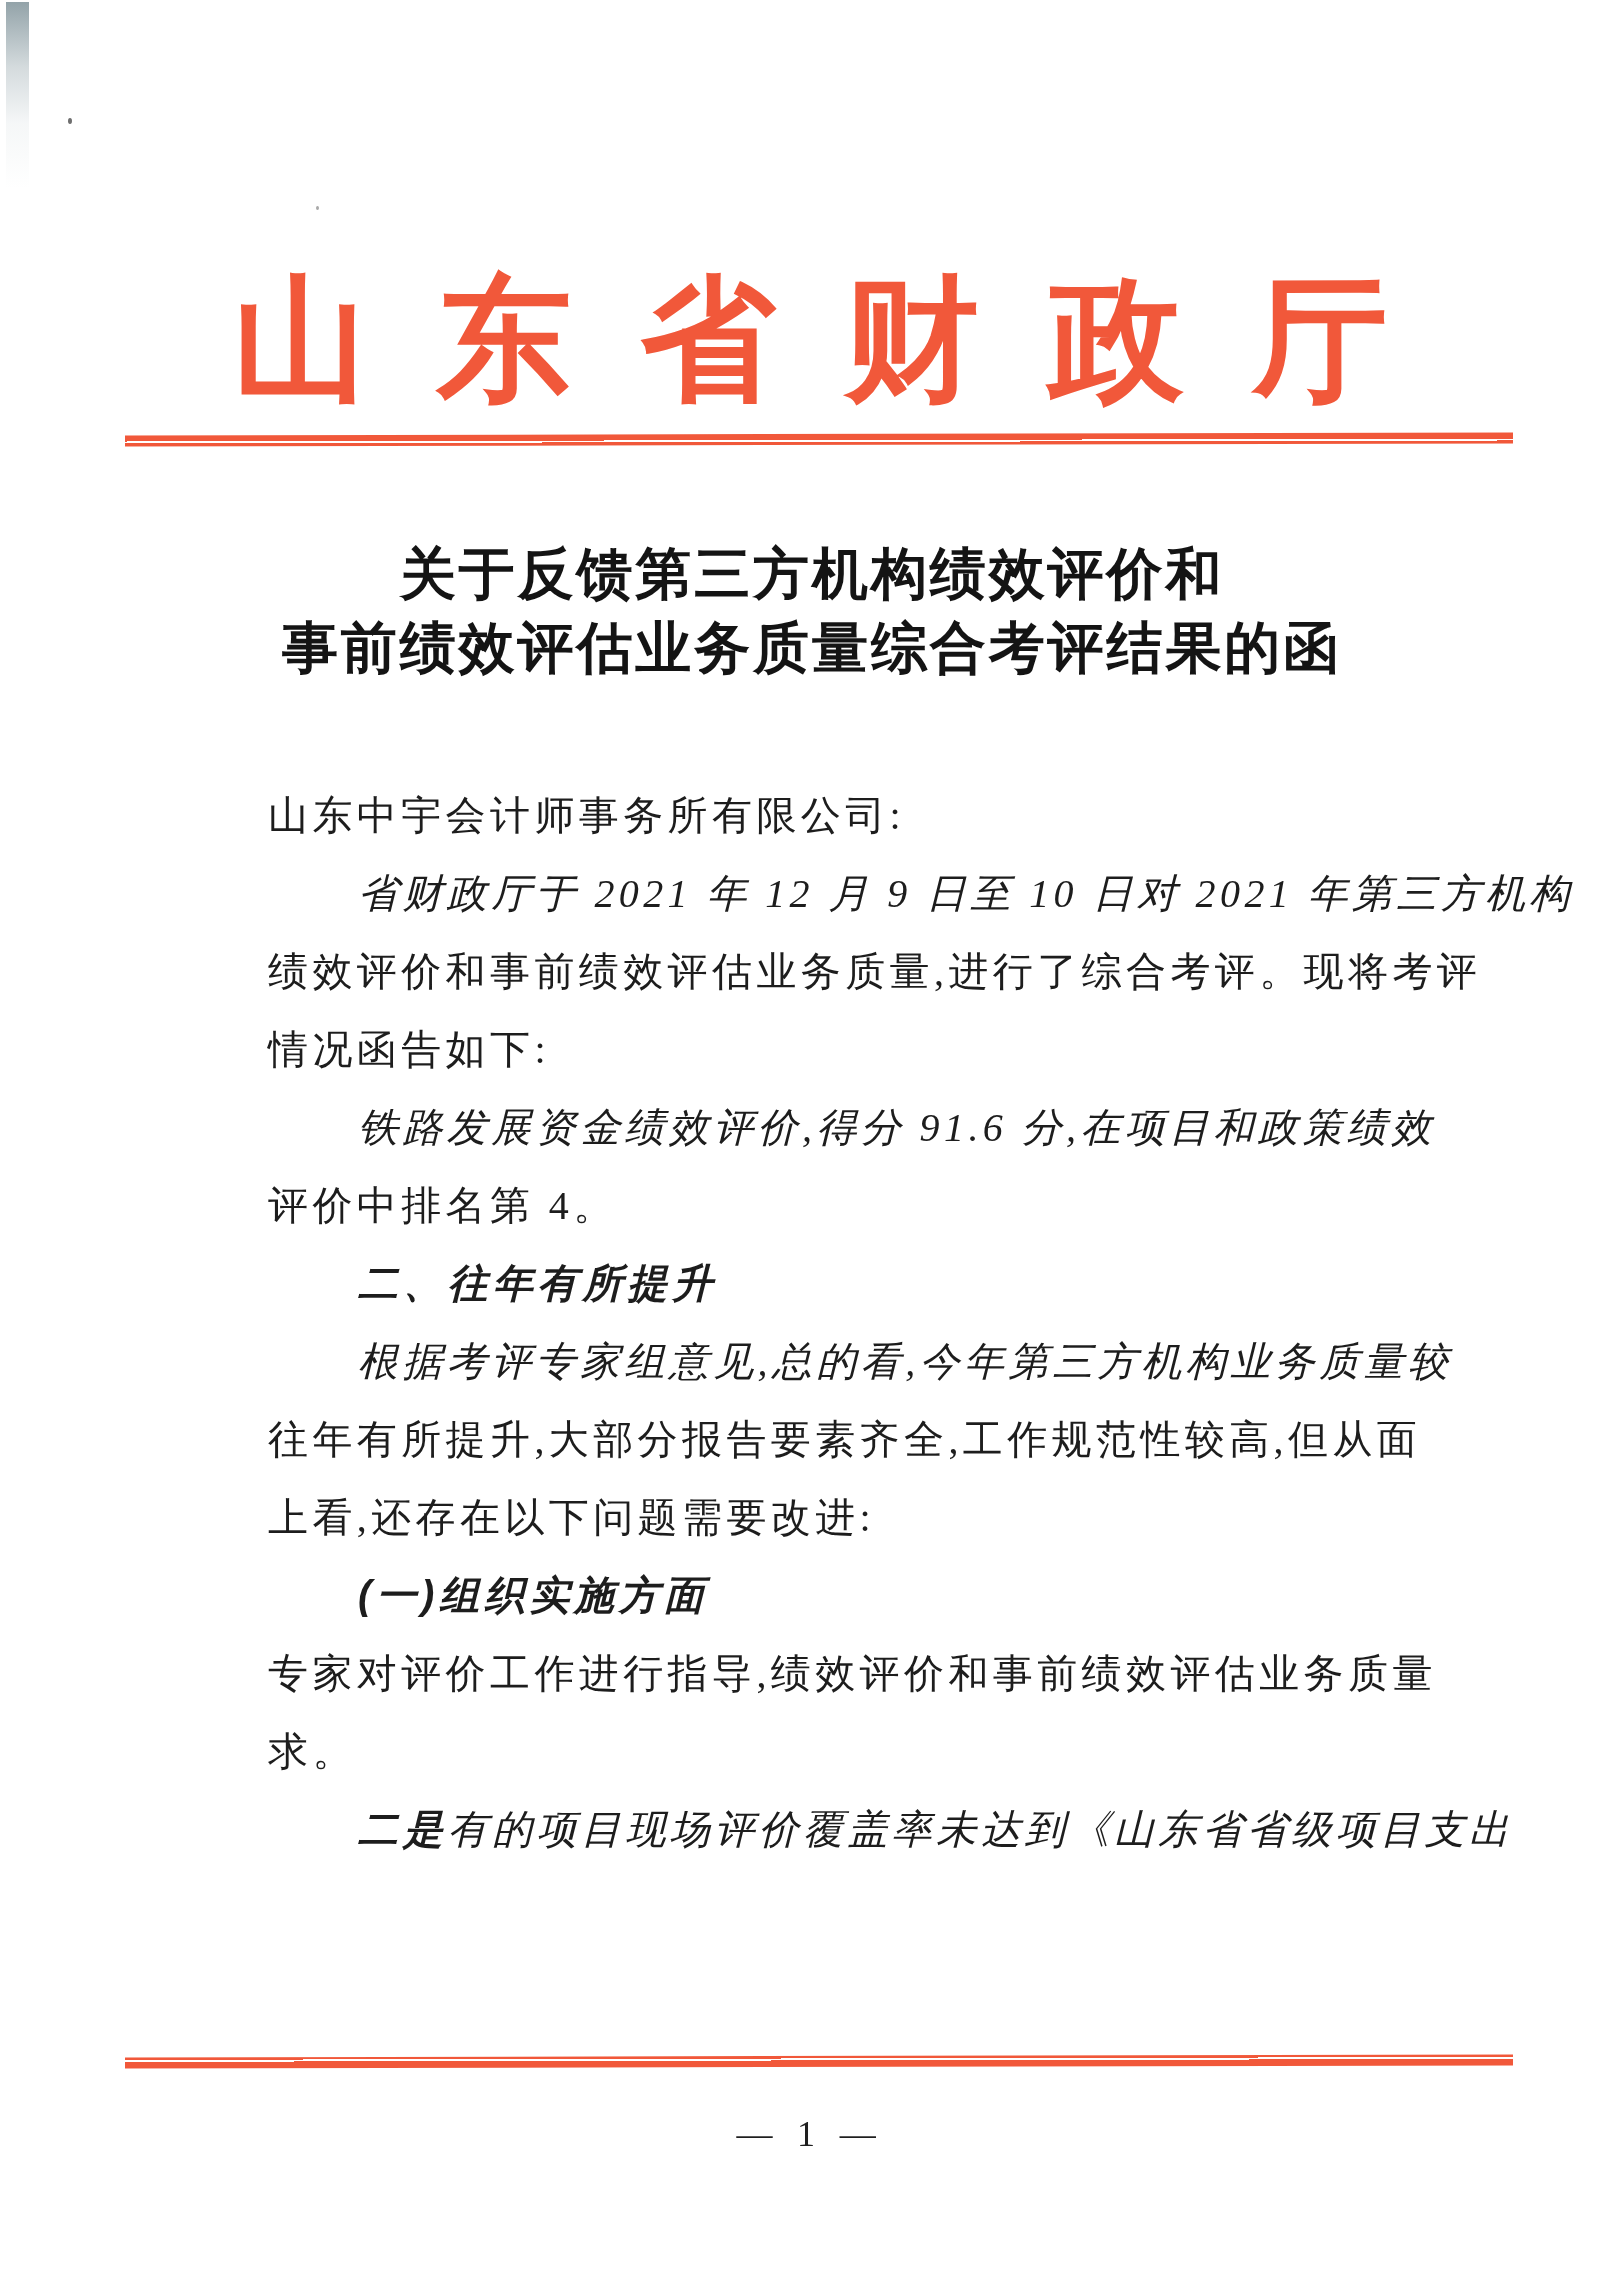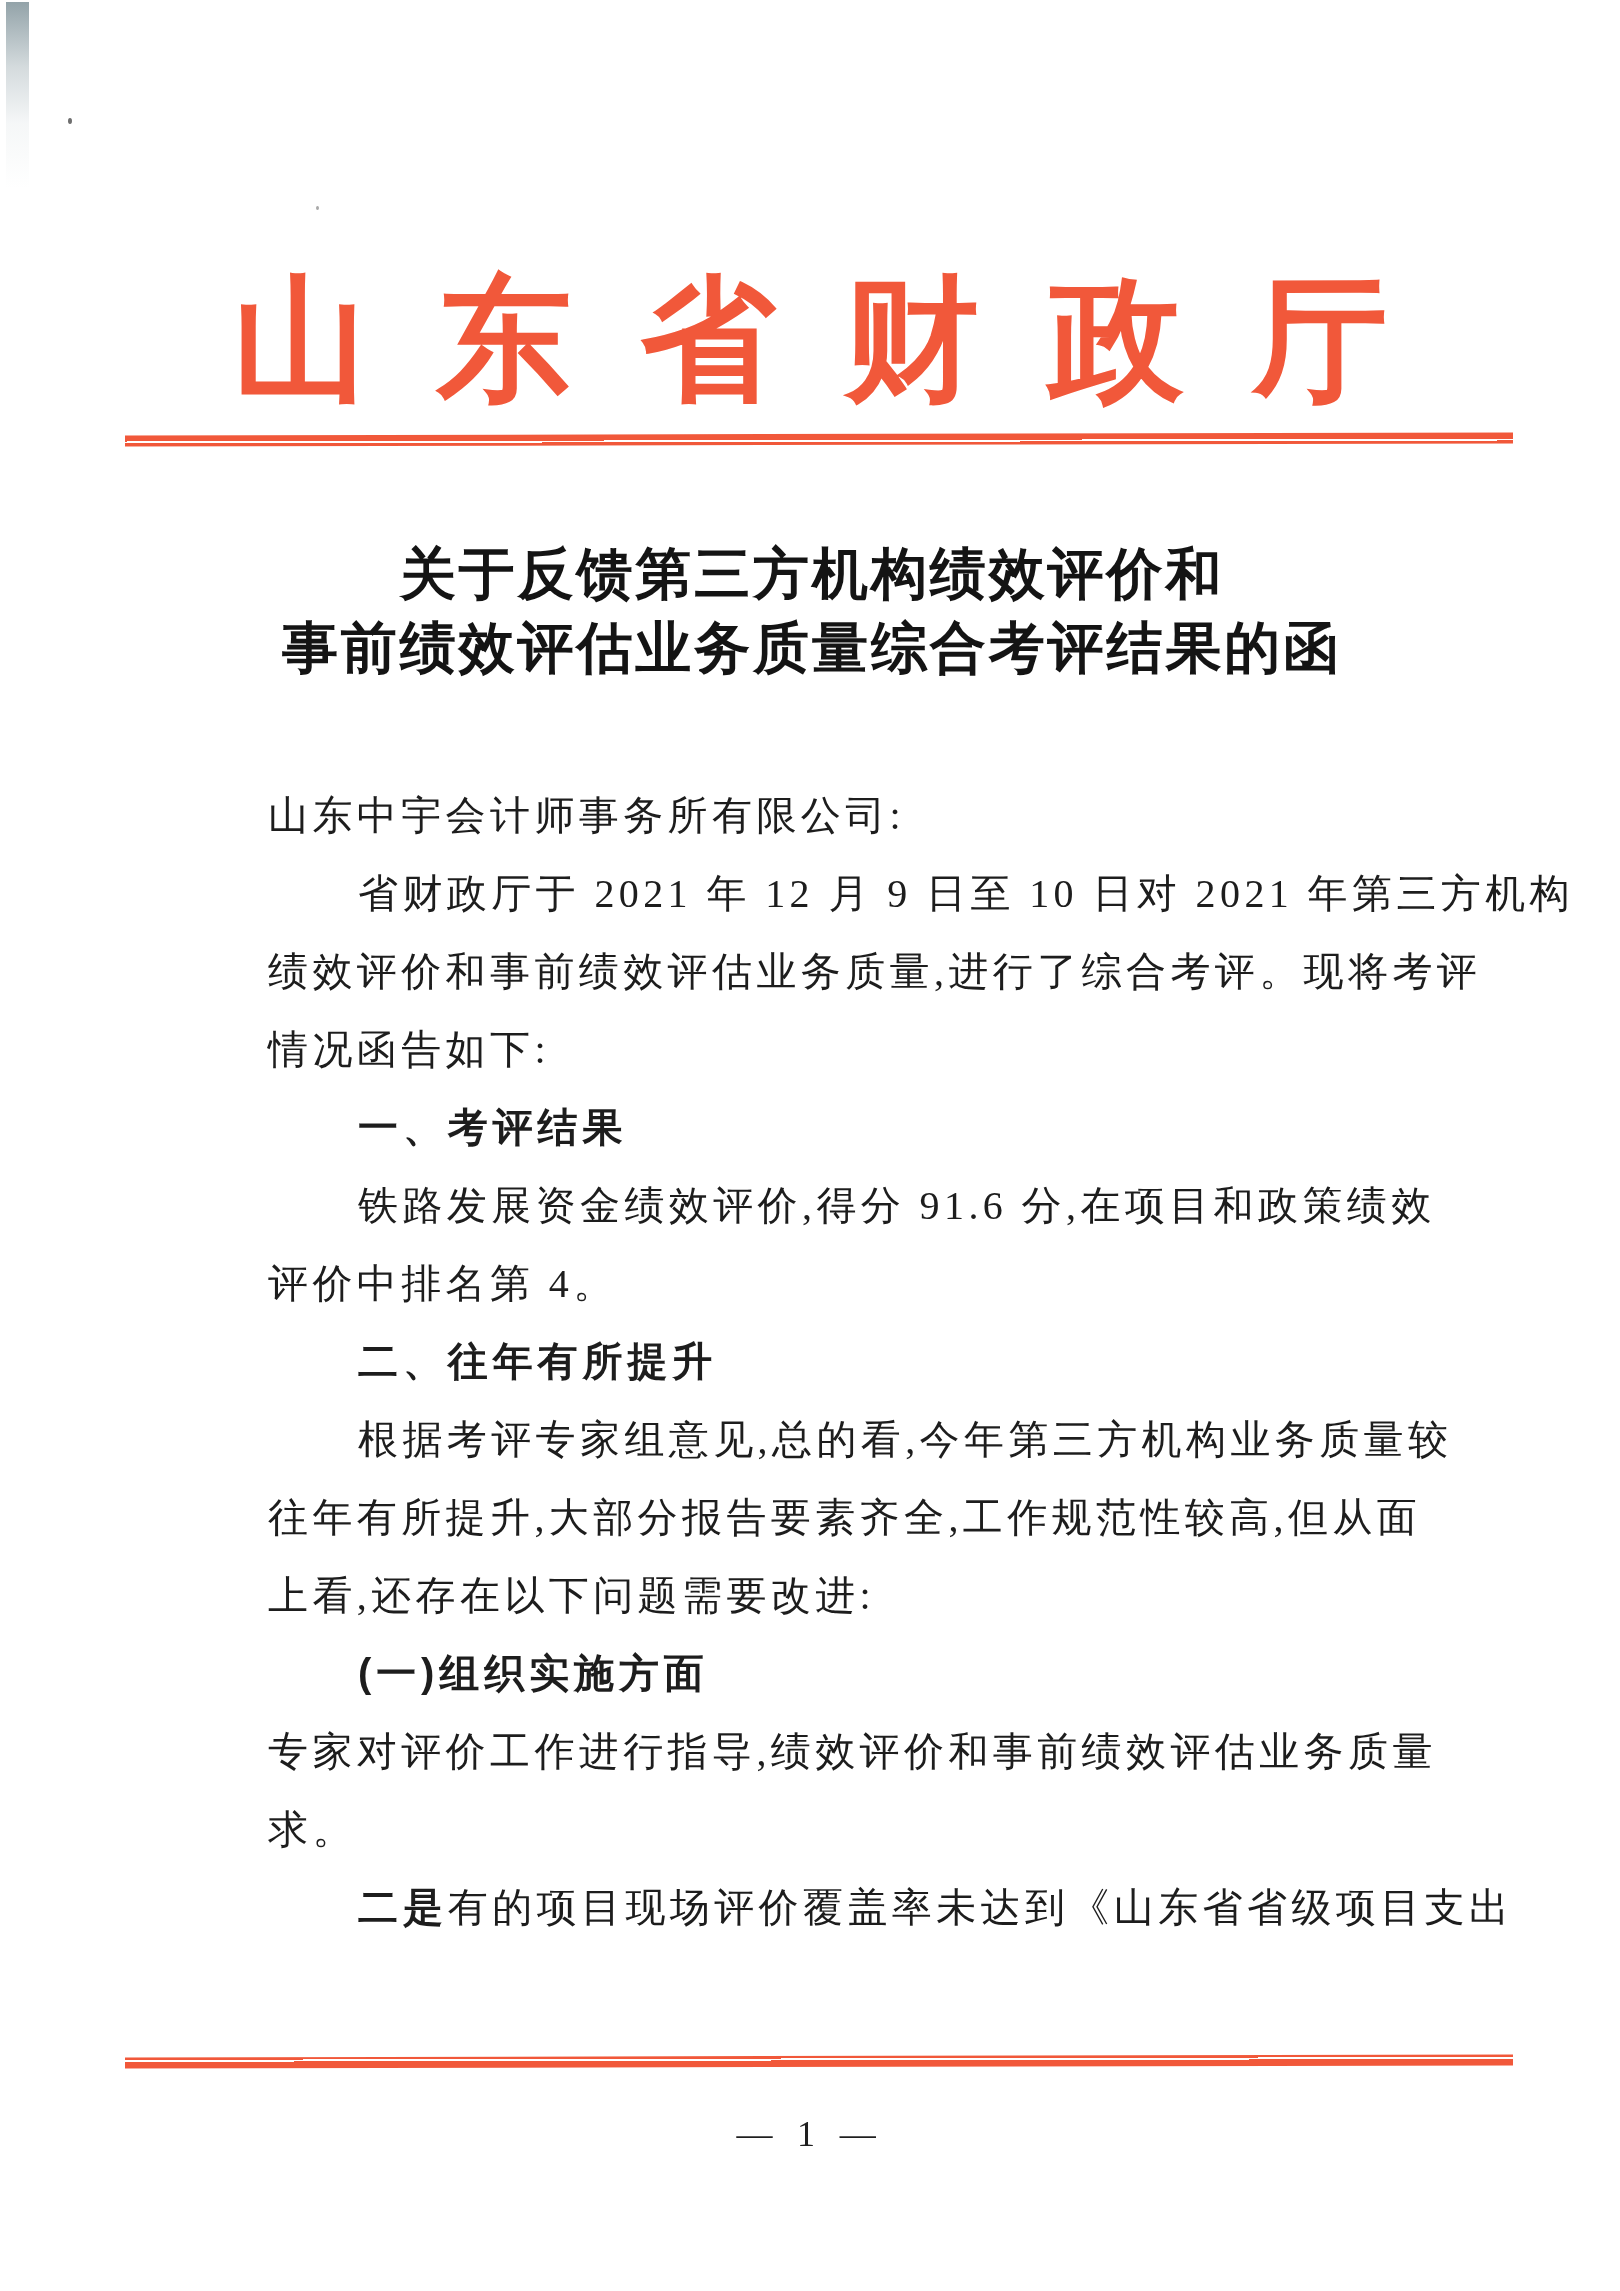--- a/index.html
+++ b/index.html
@@ -59,21 +59,21 @@
     color:#1d1d1d;
     font-size:40px;
   }
   .line{
     height:78px;
     line-height:51px;
     letter-spacing:4.4px;
     white-space:nowrap;
     margin-left:33px;
   }
-  .line.indent{padding-left:90px;}
+  .line.indent{padding-left:90px;font-style:italic;}
   .seg.bold{
     font-weight:700;
     font-family:"Liberation Sans","DejaVu Sans",sans-serif;
     letter-spacing:4.9px;
   }
 
   
   .page-no{
     position:absolute;top:2113px;left:0;width:100%;
     text-align:center;
@@ -96,21 +96,20 @@
   <div class="doc-title">
     <div>关于反馈第三方机构绩效评价和</div>
     <div>事前绩效评估业务质量综合考评结果的函</div>
   </div>
 
   <div class="body-lines">
       <div class="line"><span class="seg">山东中宇会计师事务所有限公司:</span></div>
       <div class="line indent"><span class="seg">省财政厅于 2021 年 12 月 9 日至 10 日对 2021 年第三方机构</span></div>
       <div class="line"><span class="seg">绩效评价和事前绩效评估业务质量,进行了综合考评。现将考评</span></div>
       <div class="line"><span class="seg">情况函告如下:</span></div>
-      <div class="line indent"><span class="seg bold">一、考评结果</span></div>
       <div class="line indent"><span class="seg">铁路发展资金绩效评价,得分 91.6 分,在项目和政策绩效</span></div>
       <div class="line"><span class="seg">评价中排名第 4。</span></div>
       <div class="line indent"><span class="seg bold">二、往年有所提升</span></div>
       <div class="line indent"><span class="seg">根据考评专家组意见,总的看,今年第三方机构业务质量较</span></div>
       <div class="line"><span class="seg">往年有所提升,大部分报告要素齐全,工作规范性较高,但从面</span></div>
       <div class="line"><span class="seg">上看,还存在以下问题需要改进:</span></div>
       <div class="line indent"><span class="seg bold">(一)组织实施方面</span></div>
       <div class="line"><span class="seg">专家对评价工作进行指导,绩效评价和事前绩效评估业务质量</span></div>
       <div class="line"><span class="seg">求。</span></div>
       <div class="line indent"><span class="seg bold">二是</span><span class="seg">有的项目现场评价覆盖率未达到《山东省省级项目支出</span></div>

